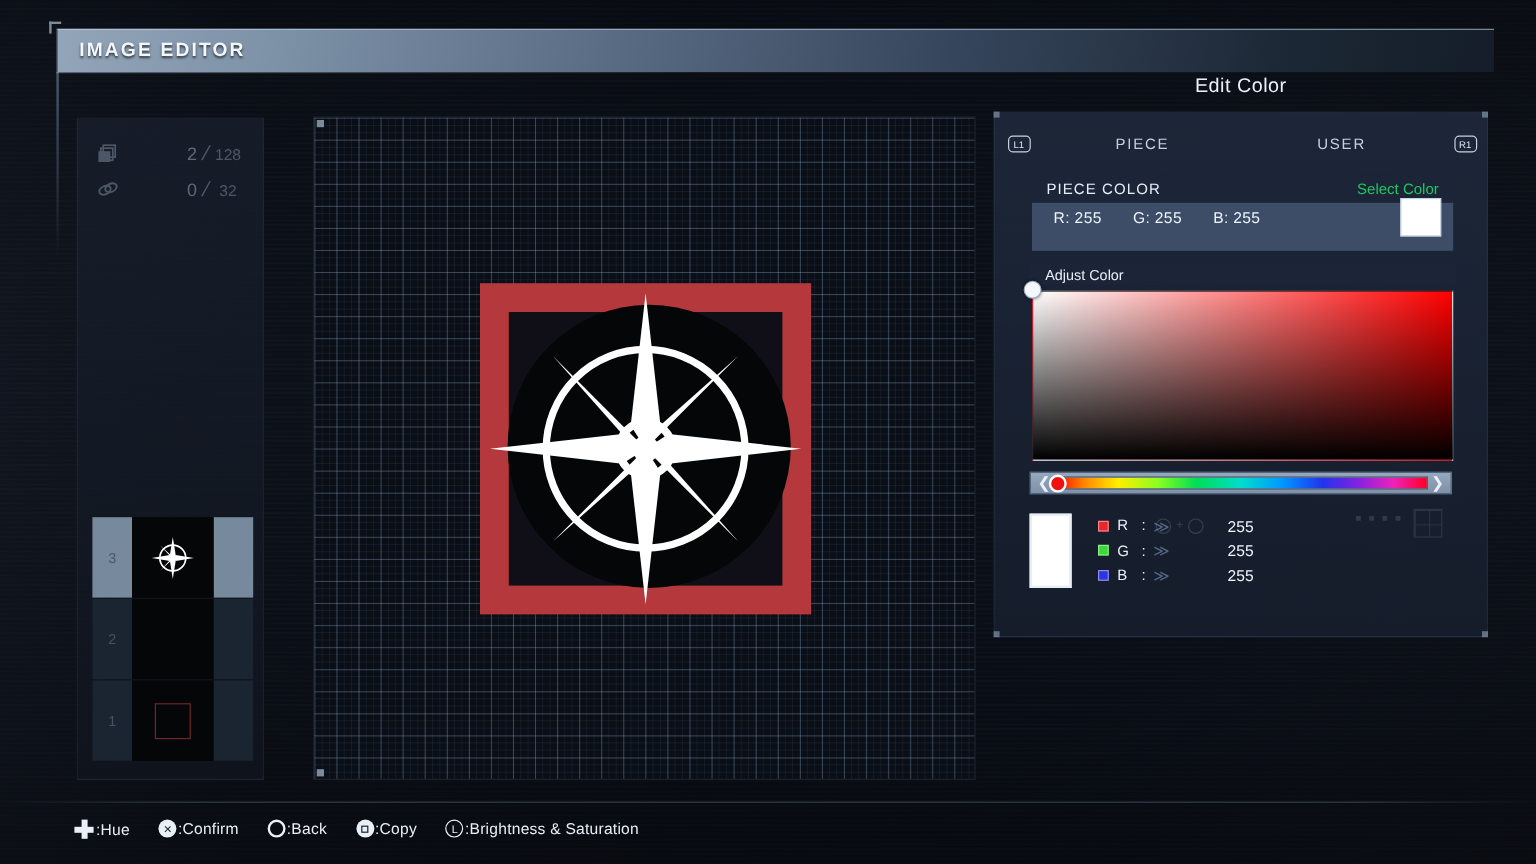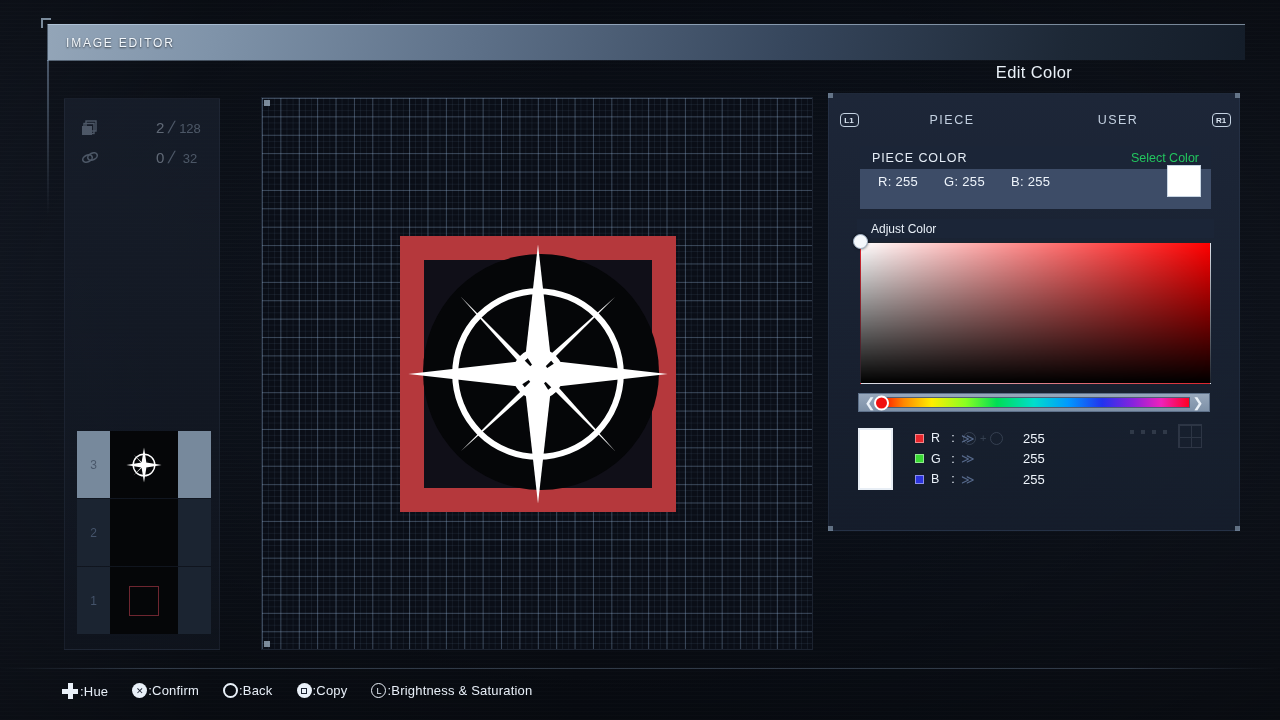--- a/index.html
+++ b/index.html
@@ -33,22 +33,22 @@
 
   
   #title-bar {
     position:absolute; left:47px; top:24px; width:1198px; height:36px;
     background:linear-gradient(100deg,#93a5b8 0%, #7f93a9 14%, #5d7088 36%, #36465c 62%, #1d2836 85%, #141d29 100%);
     border-top:1px solid rgba(200,220,240,.55);
     border-left:1px solid rgba(180,205,230,.35);
     display:flex; align-items:center;
   }
   #title-text {
-    font-size:12px; letter-spacing:1.8px; color:#f2f7fc;
-    padding-left:18px; text-shadow:0 1px 2px rgba(0,0,0,.65); font-weight:400;
+    font-size:16px; letter-spacing:1.8px; color:#f2f7fc;
+    padding-left:18px; text-shadow:0 1px 2px rgba(0,0,0,.65); font-weight:700;
   }
   #title-corner {
     position:absolute; left:41px; top:18px; width:10px; height:10px;
     border-left:2px solid #9fb4c8; border-top:2px solid #9fb4c8; opacity:.75;
   }
   #title-underline {
     position:absolute; left:47px; top:60px; width:1198px; height:1px;
     background:linear-gradient(90deg, rgba(160,185,210,.5), rgba(120,145,175,.12) 45%, rgba(0,0,0,0));
   }
   #left-rail {
@@ -154,21 +154,21 @@
   .tab.active {
     background:linear-gradient(180deg,#4c5f7e,#3b4c68);
     border-top:2px solid #eef4fa; color:#fbfdff;
   }
   .shoulder-badge {
     width:40px; display:flex; align-items:center; justify-content:center;
   }
   .sb-box {
     width:19px; height:14px; border:1.5px solid #c5d3e2; border-radius:4px;
     display:flex; align-items:center; justify-content:center;
-    font-size:8px; color:#dbe6f2; letter-spacing:0;font-weight:bold;
+    font-size:8px; color:#dbe6f2; letter-spacing:0;
   }
 
   
   #piece-color-block { position:absolute; left:31px; top:52px; width:351px; }
   #pc-header {
     height:23px; background:#1b2537;
     display:flex; align-items:center; justify-content:space-between;
     padding:0 12px;
   }
   #pc-label { font-size:12.5px; letter-spacing:.9px; color:#e5edf6; }

